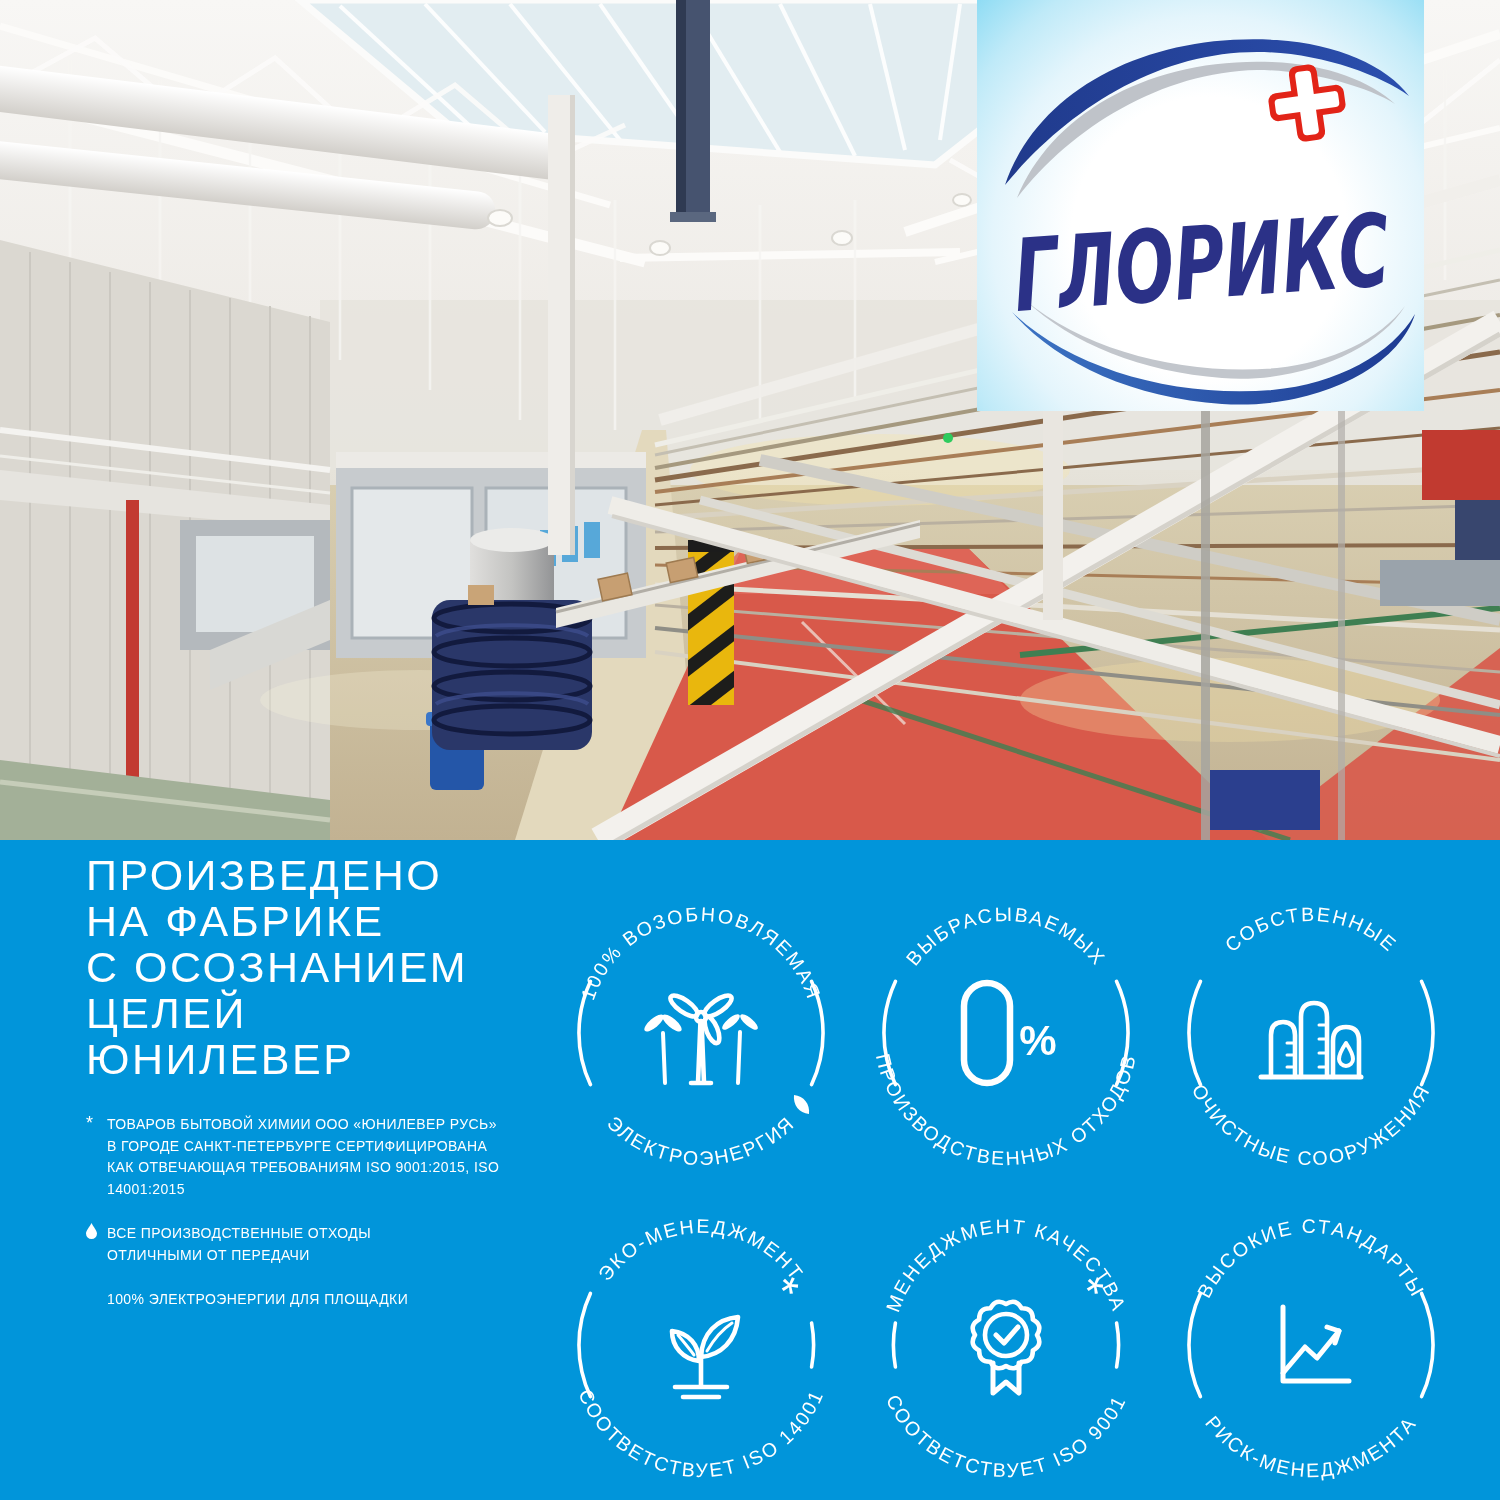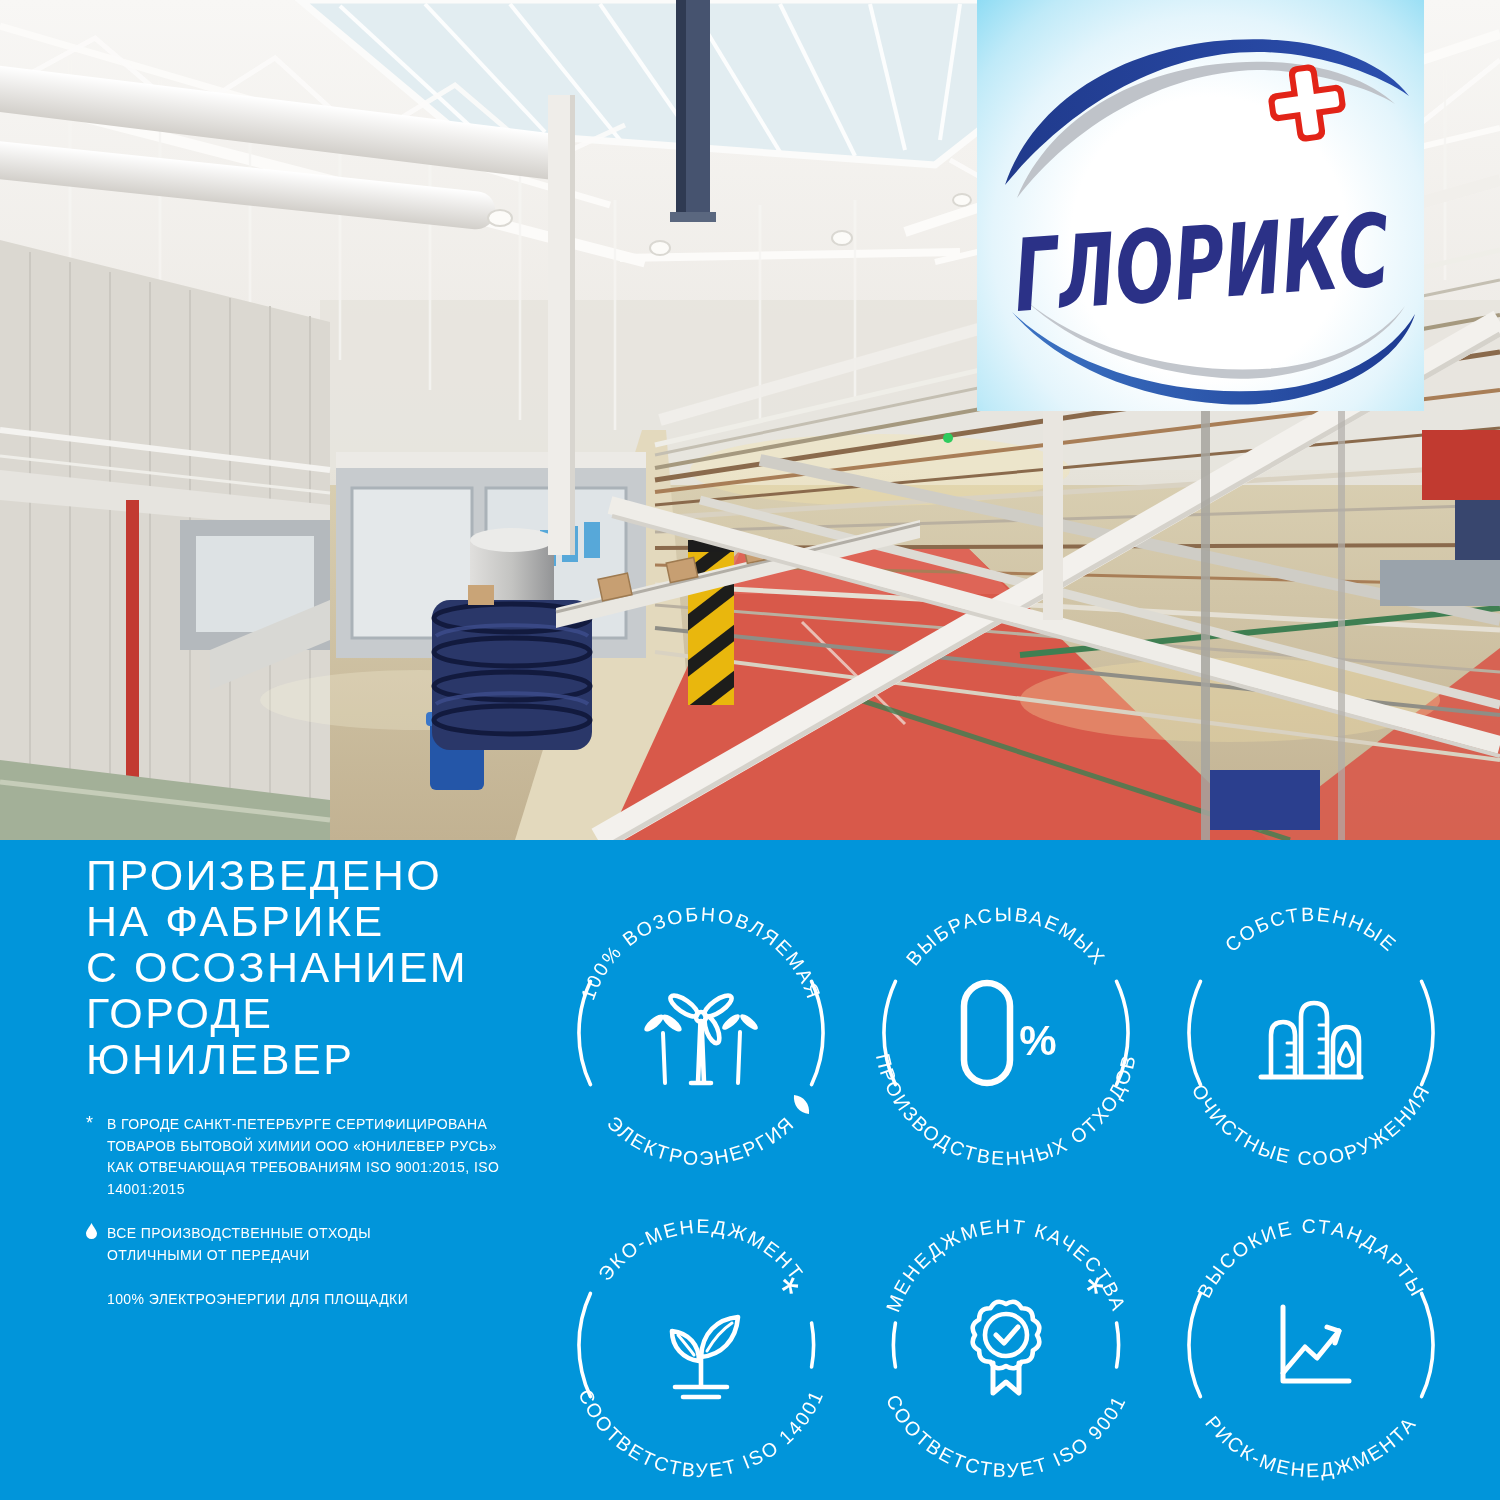--- a/index.html
+++ b/index.html
@@ -271,29 +271,29 @@
     </div>
   </div>
 
   <div class="panel">
 
     <div class="left-col">
       <div class="heading">
         <div>ПРОИЗВЕДЕНО</div>
         <div>НА ФАБРИКЕ</div>
         <div>С ОСОЗНАНИЕМ</div>
-        <div>ГОРОДЕ</div>
+        <div>ЦЕЛЕЙ</div>
         <div>ЮНИЛЕВЕР</div>
       </div>
 
       <div class="footnotes">
         <div class="fn">
           <span class="fn-marker star">*</span>
+          <div>ТОВАРОВ БЫТОВОЙ ХИМИИ ООО «ЮНИЛЕВЕР РУСЬ»</div>
           <div>В ГОРОДЕ САНКТ-ПЕТЕРБУРГЕ СЕРТИФИЦИРОВАНА</div>
-          <div>ТОВАРОВ БЫТОВОЙ ХИМИИ ООО «ЮНИЛЕВЕР РУСЬ»</div>
           <div>КАК ОТВЕЧАЮЩАЯ  ТРЕБОВАНИЯМ ISO 9001:2015, ISO 14001:2015</div>
         </div>
         <div class="fn">
           <span class="fn-marker">
             <svg width="11" height="16" viewBox="0 0 11 16">
                 <path d="M5.5,0 C7.5,4 11,7.5 11,10.6 A5.5,5.4 0 1 1 0,10.6 C0,7.5 3.5,4 5.5,0 Z" fill="#fff"></path>
               </svg>
           </span>
           <div>ВСЕ ПРОИЗВОДСТВЕННЫЕ ОТХОДЫ</div>
           <div>ОТЛИЧНЫМИ ОТ ПЕРЕДАЧИ</div>

